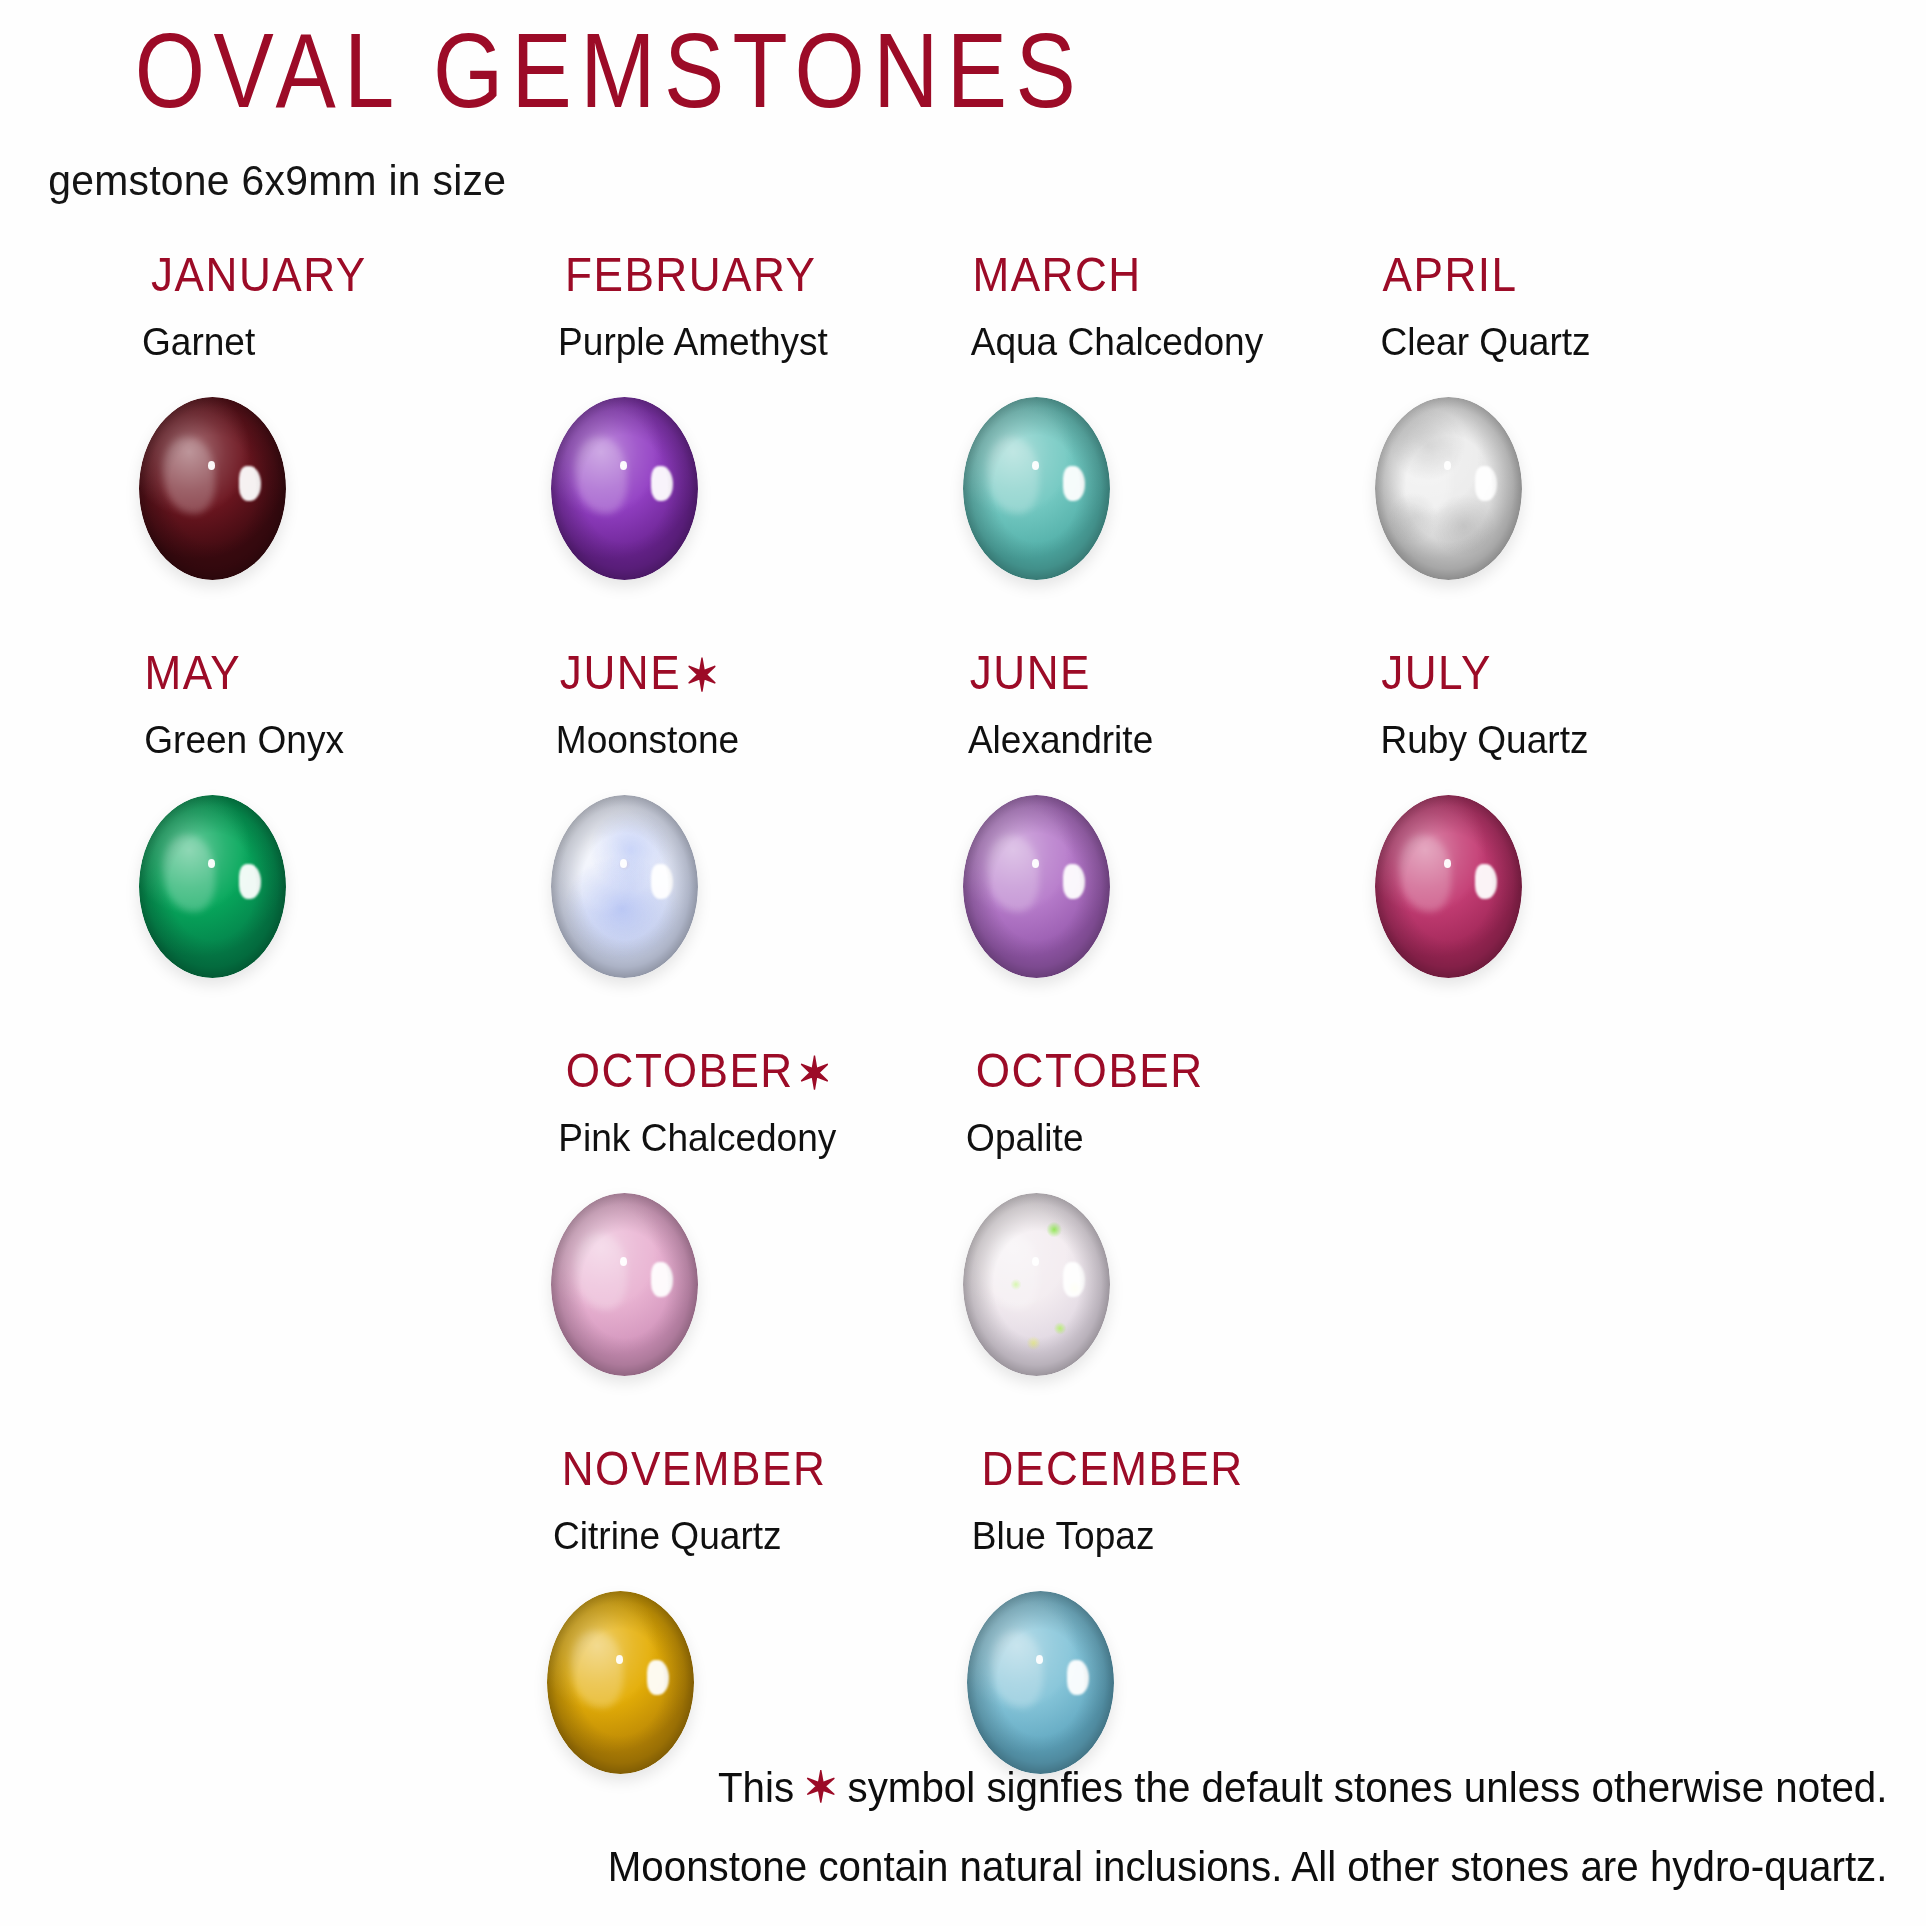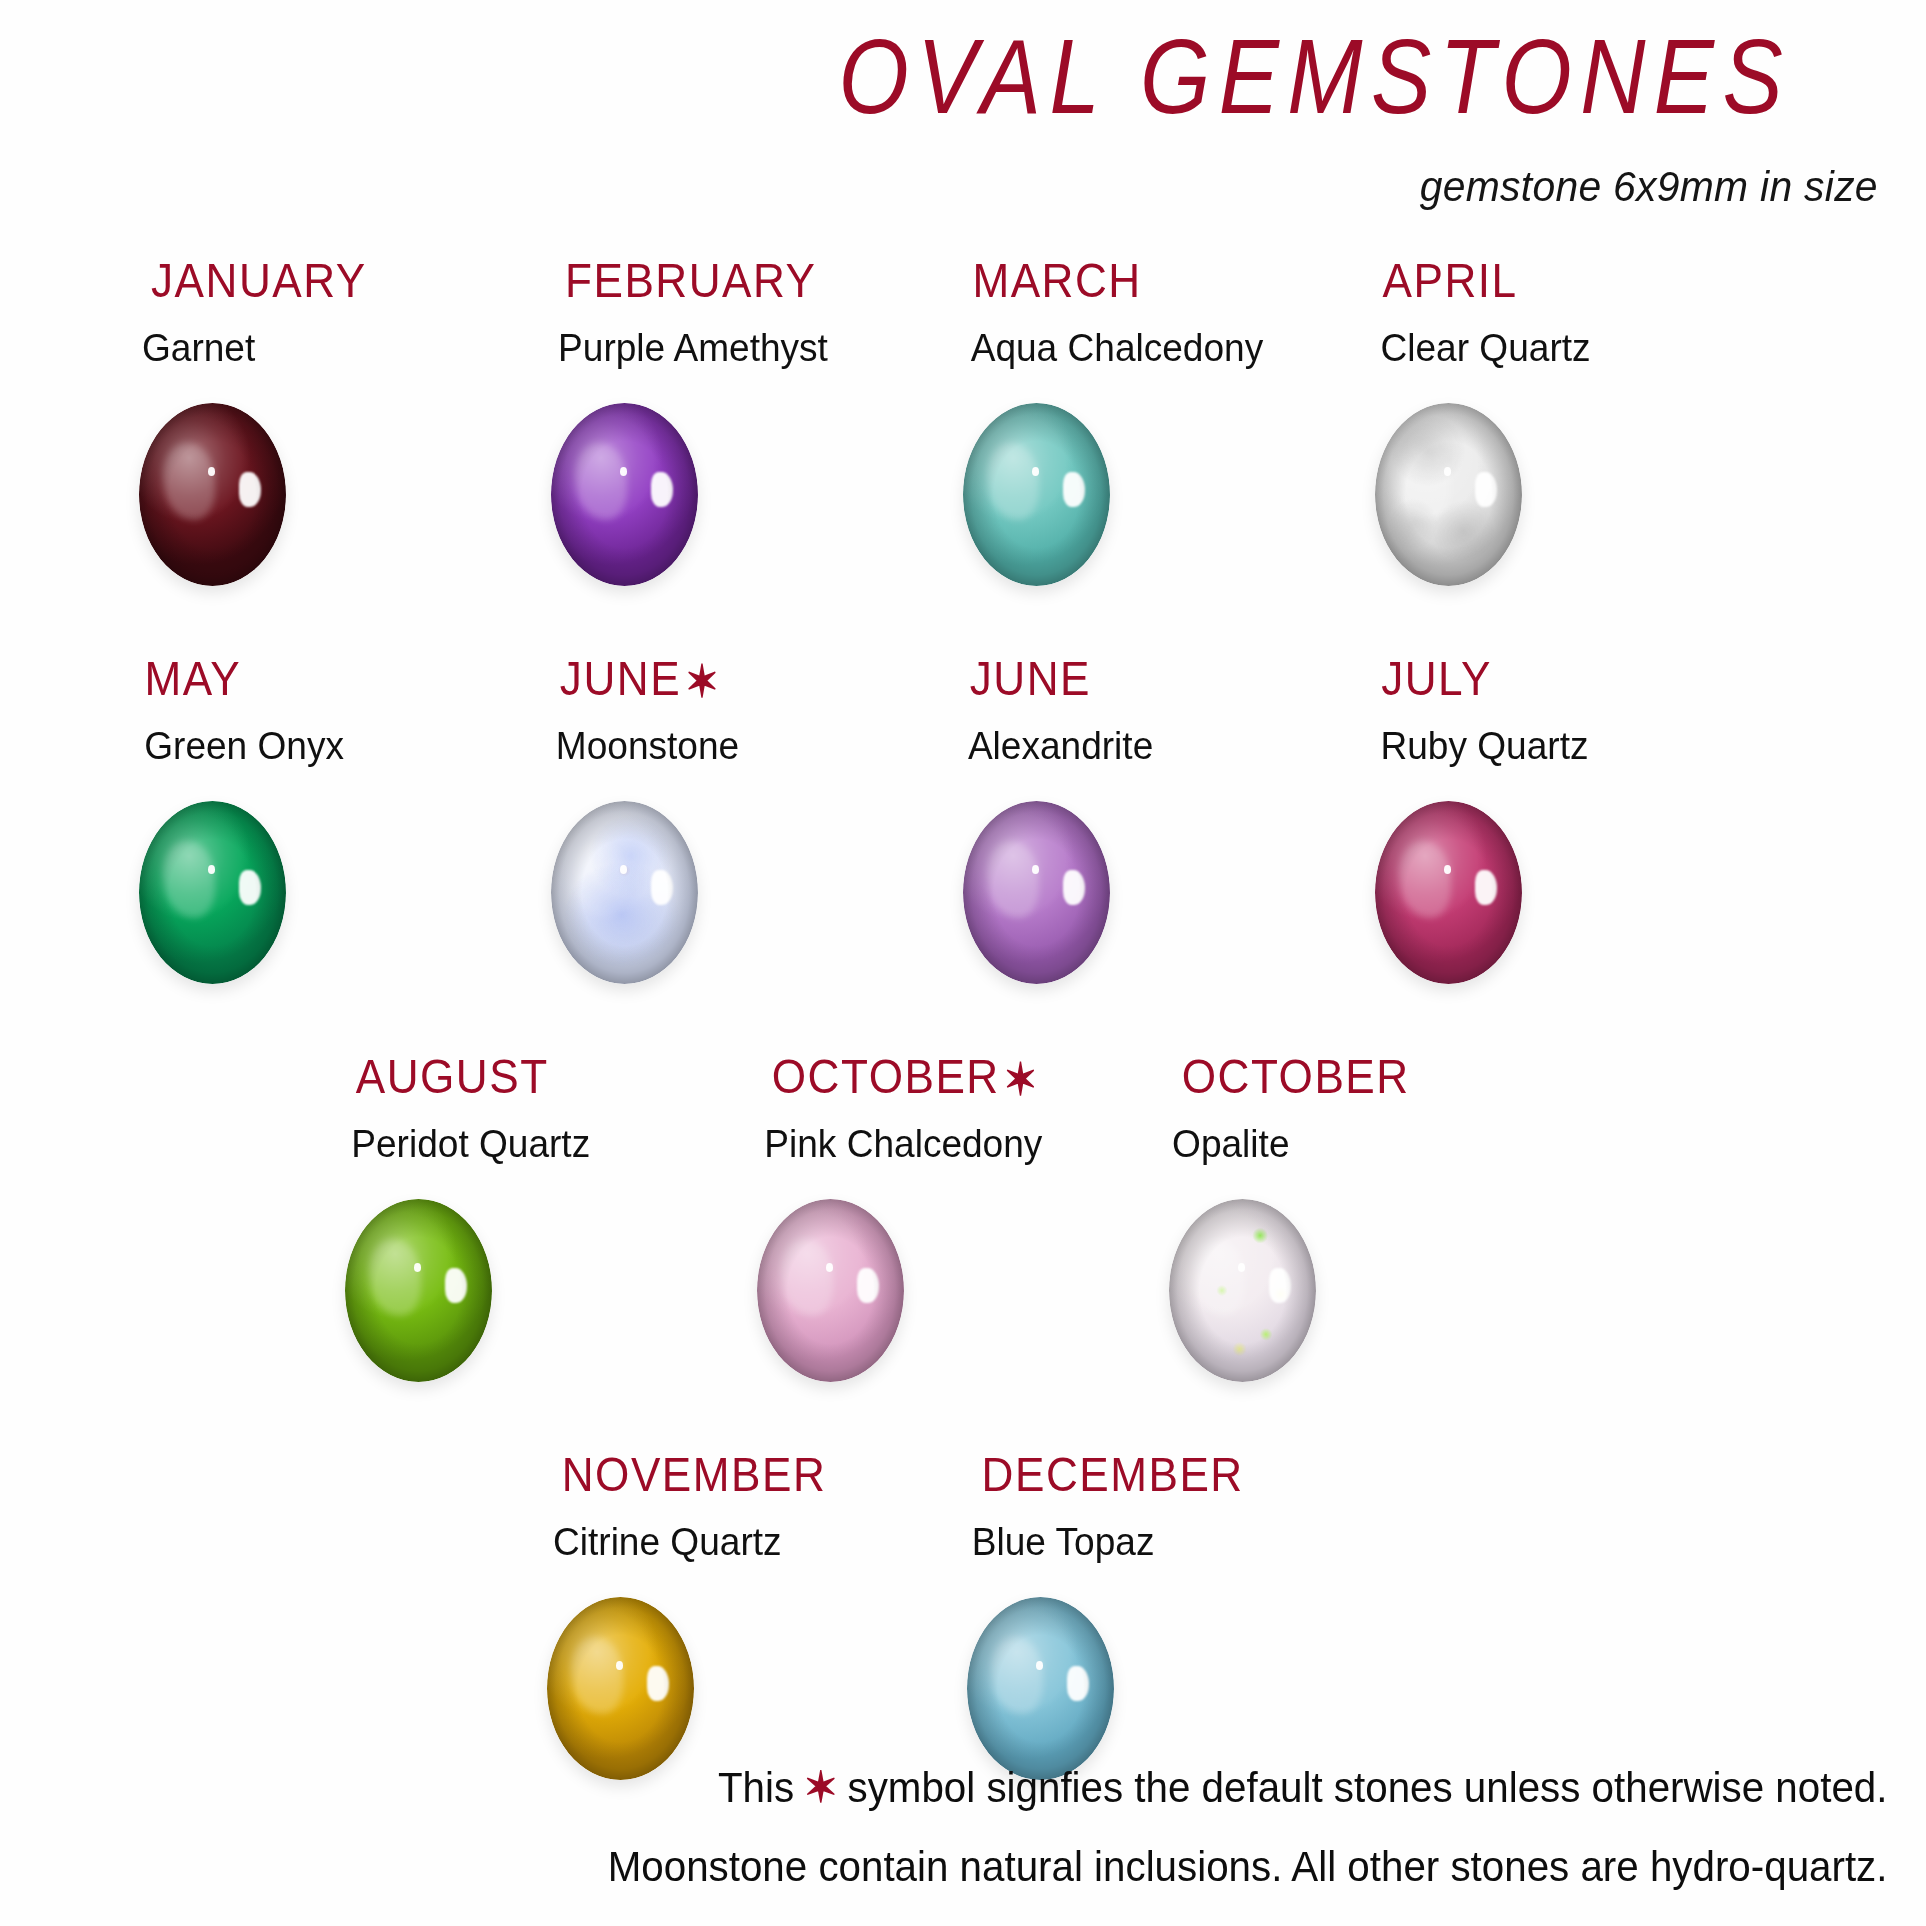--- a/index.html
+++ b/index.html
@@ -20,23 +20,22 @@
     width: 1926px;
     height: 1926px;
     box-sizing: border-box;
     padding: 0;
     position: relative;
     background: #fefefe;
   }
 
   
   .header {
-    text-align: right;
-    padding-top: 24px;
-    font-style: italic;
+    text-align: left;
+    padding-top: 18px;
   }
   .title {
     font-family: "Liberation Sans", sans-serif;
     font-size: 105px;
     line-height: 1.0;
     letter-spacing: 9.8px;
     font-weight: 400;
     color: #9c0b27;
     transform: scaleX(0.86);
     transform-origin: center center;
@@ -366,35 +365,20 @@
               <div class="fire"></div>
               <div class="spark"></div>
               <div class="spark2"></div>
               <div class="rim"></div>
             </div>
           </div>
         </div>
       </div>
       <div class="row">
         <div class="cell">
-          <div class="month"><span>AUGUST</span></div>
-          <div class="stone-name">Peridot Quartz</div>
-          <div class="gem-wrap">
-            <div class="gem">
-              <div class="base" style="background: radial-gradient(70% 62% at 40% 34%, rgb(120, 189, 18) 0%, rgb(120, 189, 18) 42%, rgb(87, 144, 10) 88%, rgb(87, 144, 10) 100%);"></div>
-              <div class="facet"></div>
-              <div class="dome"></div>
-              <div class="fire"></div>
-              <div class="spark"></div>
-              <div class="spark2"></div>
-              <div class="rim"></div>
-            </div>
-          </div>
-        </div>
-        <div class="cell">
           <div class="month"><span>OCTOBER</span><span class="star">✶</span></div>
           <div class="stone-name">Pink Chalcedony</div>
           <div class="gem-wrap">
             <div class="gem">
               <div class="base" style="background: radial-gradient(70% 62% at 40% 34%, rgb(233, 179, 210) 0%, rgb(233, 179, 210) 42%, rgb(208, 146, 186) 88%, rgb(208, 146, 186) 100%);"></div>
               <div class="facet"></div>
               <div class="dome"></div>
               <div class="fire"></div>
               <div class="spark"></div>
               <div class="spark2"></div>

